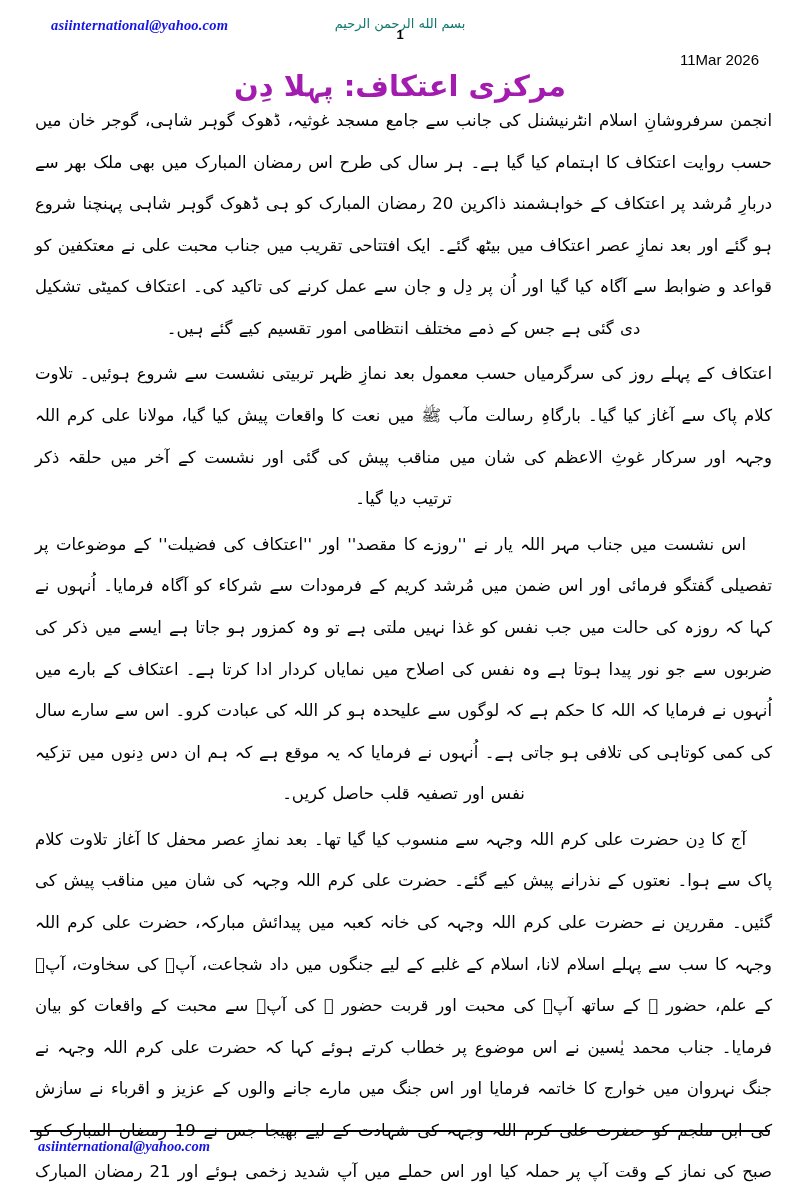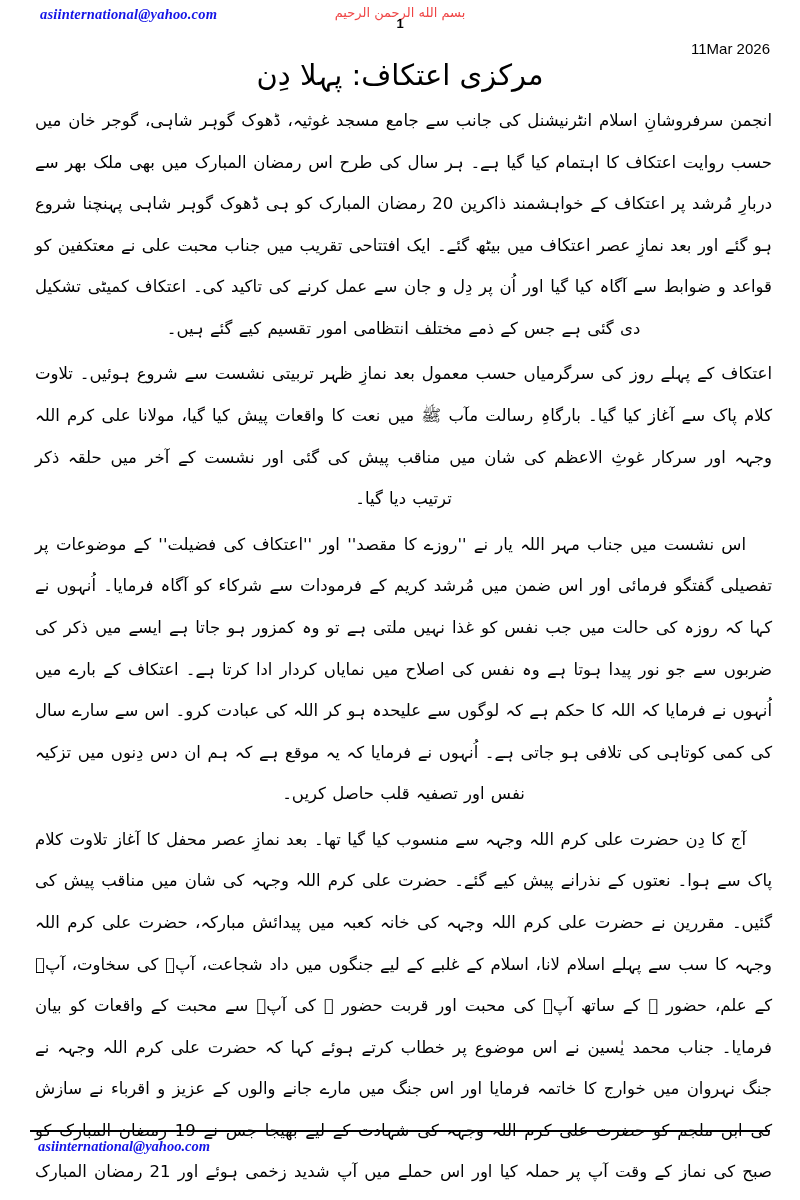--- a/index.html
+++ b/index.html
@@ -15,21 +15,21 @@
     overflow: hidden;
     font-family: "DejaVu Sans", sans-serif;
     color: #000000;
   }
 
   .page {
     position: relative;
     width: 800px;
     height: 1200px;
     box-sizing: border-box;
-    padding: 0;
+    padding: 11px;
   }
 
   
   .header {
     position: relative;
     height: 100px;
   }
   .hdr-email {
     position: absolute;
     top: 6px;
@@ -47,21 +47,21 @@
     position: absolute;
     top: 2px;
     left: 0;
     right: 0;
     text-align: center;
     direction: rtl;
   }
   .hdr-bismillah {
     font-family: "DejaVu Sans", sans-serif;
     font-size: 13px;
-    color: #ef4444;
+    color: #0f766e;
     line-height: 1.1;
     display: inline-block;
   }
   .hdr-pageno {
     position: absolute;
     top: 16px;
     left: 0;
     right: 0;
     text-align: center;
     direction: ltr;
@@ -83,22 +83,22 @@
   }
   .hdr-title {
     position: absolute;
     top: 38px;
     left: 0;
     right: 0;
     text-align: center;
     direction: rtl;
     font-family: "DejaVu Sans", sans-serif;
     font-size: 29px;
-    font-weight: normal;
-    color: #000000;
+    font-weight: bold;
+    color: #a21caf;
     line-height: 1.25;
   }
 
   
   .body-area {
     position: absolute;
     top: 100px;
     left: 28px;
     right: 28px;
     width: 744px;

